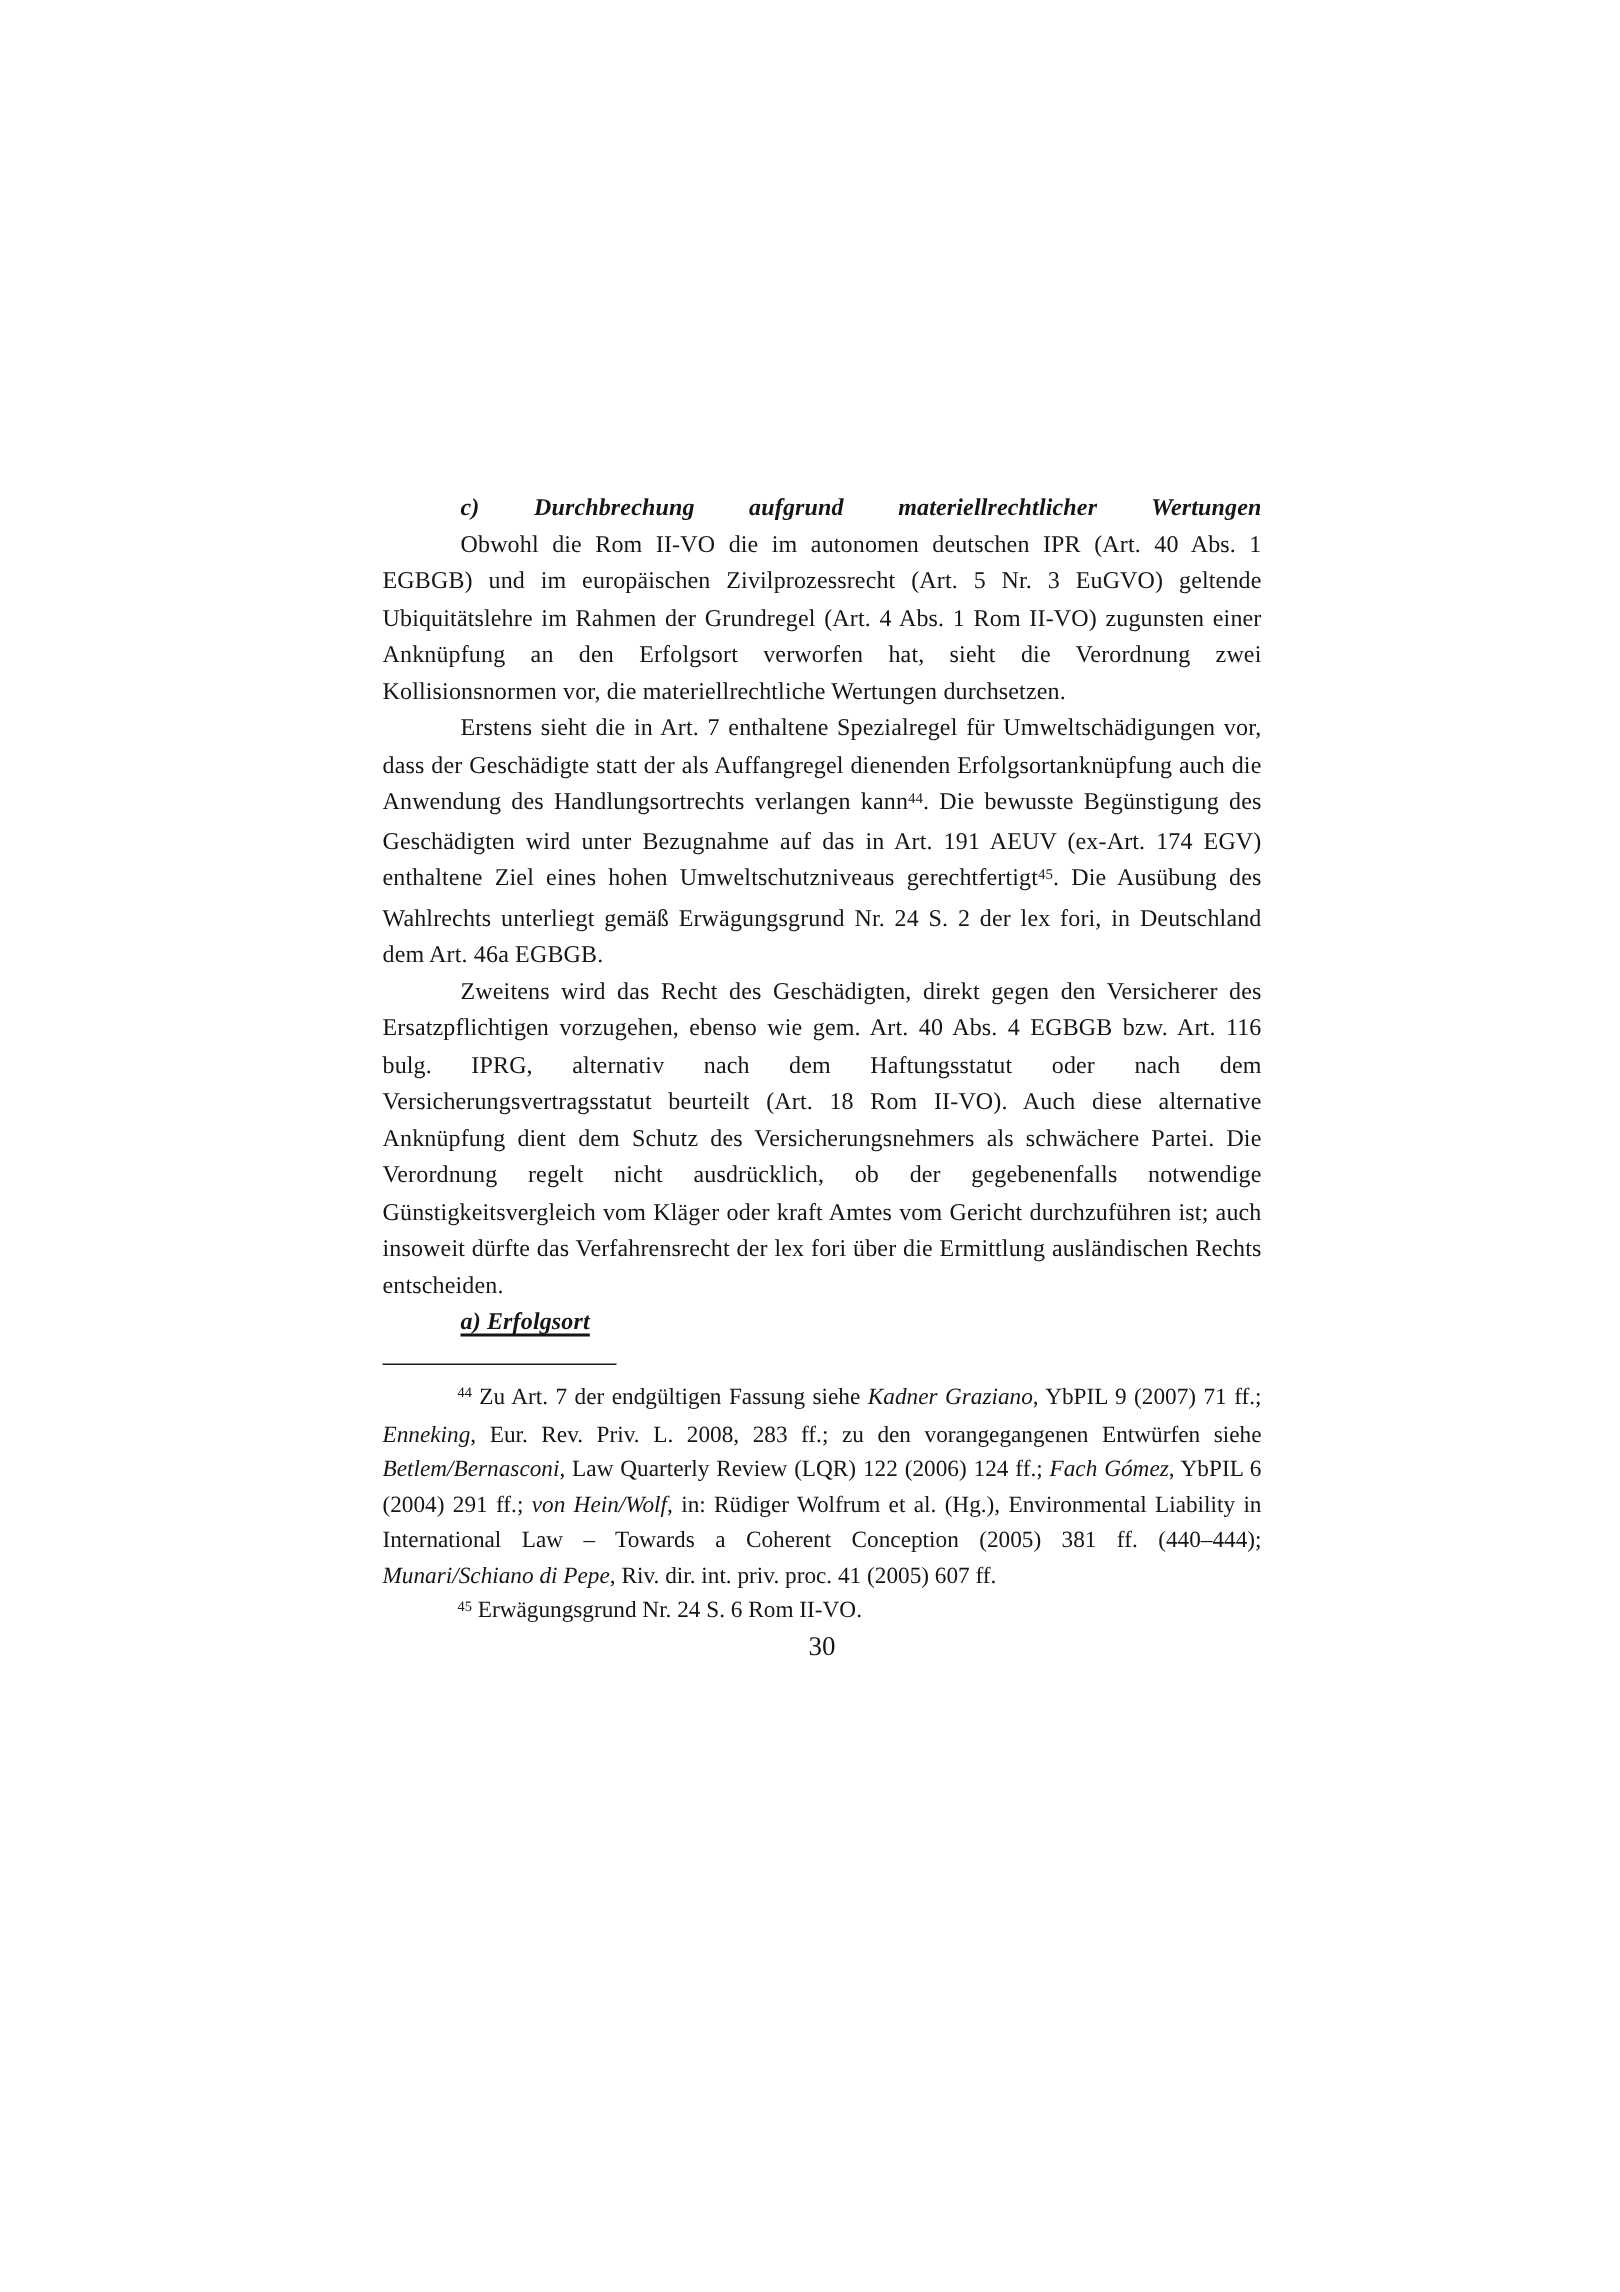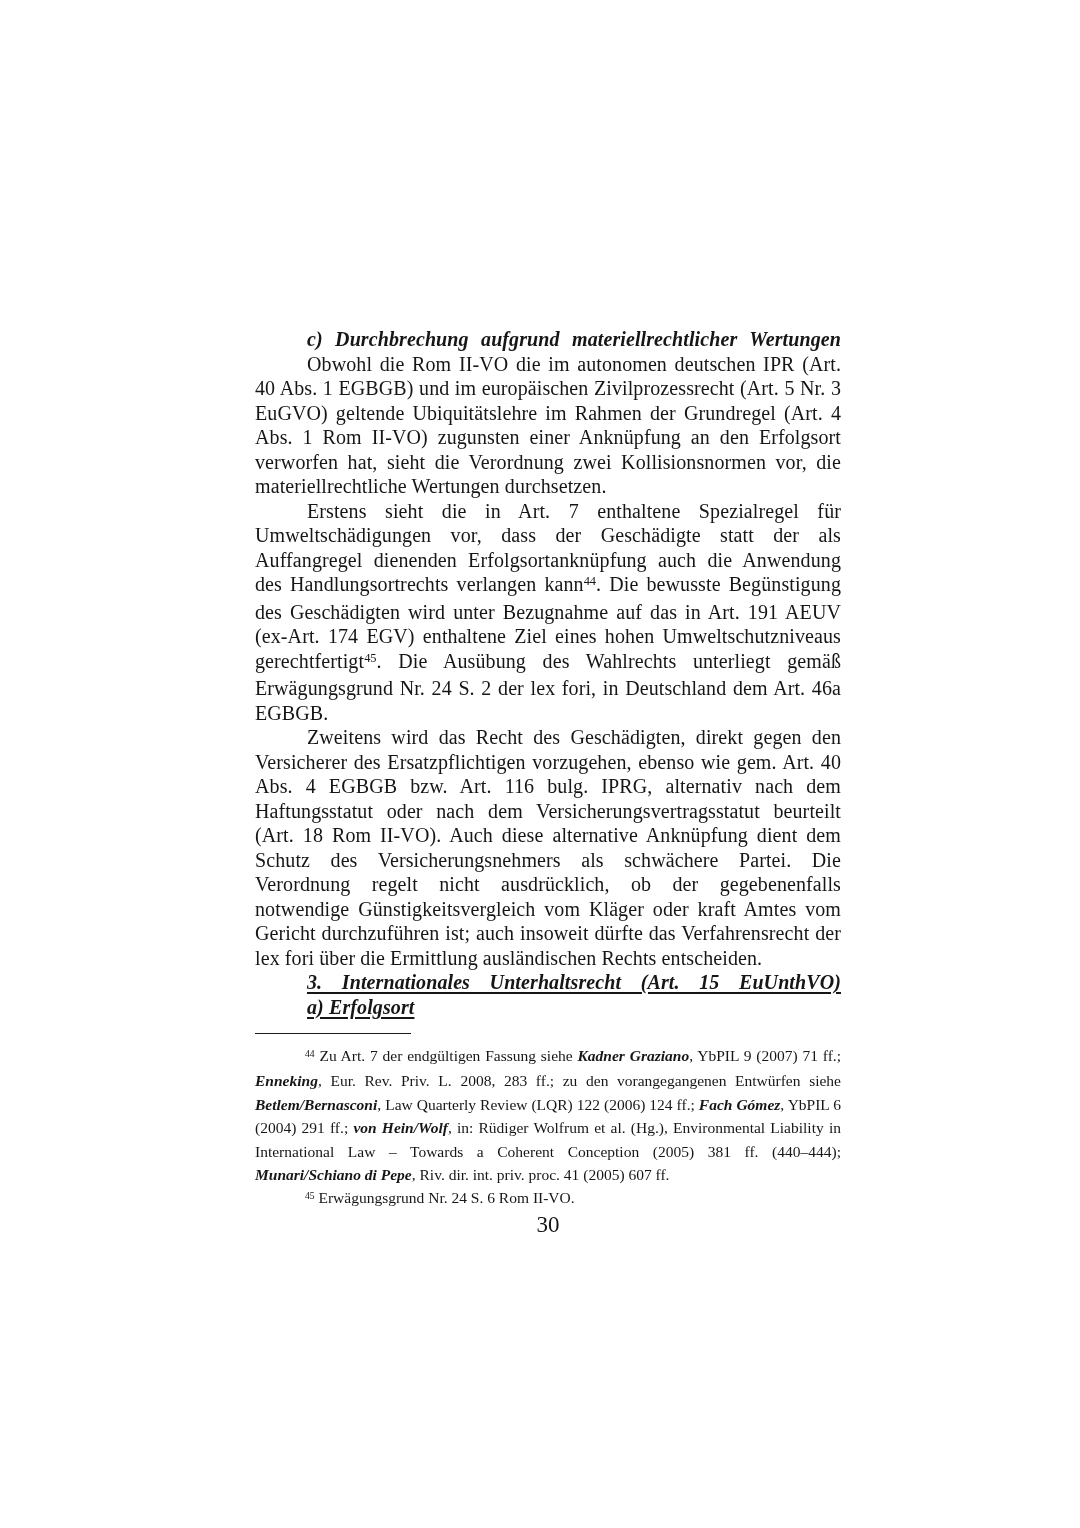--- a/index.html
+++ b/index.html
@@ -20,21 +20,21 @@
     position: absolute;
     left: 255px;
     top: 327px;
     width: 586px;
   }
   .text-column p {
     margin: 0;
     padding: 0;
   }
   .para, .heading {
-    font-size: 20px;
+    font-size: 16px;
     line-height: 24.5px;
     text-align: justify;
     text-indent: 52px;
     letter-spacing: 0.1px;
   }
   .heading {
     font-weight: bold;
     font-style: italic;
   }
   .stretch {
@@ -47,52 +47,50 @@
   }
   .sup {
     font-size: 0.62em;
     position: relative;
     top: -0.45em;
     letter-spacing: 0;
     margin-top: 44px;
   }
   .italic {
     font-style: italic;
-    font-weight: bold;
   }
   .footnote-separator {
     width: 156px;
     height: 0;
     border-top: 1.8px solid #1c1c1c;
     margin: 14px 0 10px 0;
   }
   .footnote {
     font-size: 15.5px;
     line-height: 23.4px;
     text-align: justify;
     text-indent: 50px;
   }
   .page-number {
     margin-top: 11px;
-    font-size: 23px;
+    font-size: 18px;
     text-align: center;
     text-indent: 0;
   }
 </style>
 </head>
 <body>
 
 <div class="page">
   <div class="text-column">
     <div>
         <p class="heading stretch"><span>c) Durchbrechung aufgrund materiellrechtlicher Wertungen</span></p>
         <p class="para"><span>Obwohl die Rom II-VO die im autonomen deutschen IPR (Art. 40 Abs. 1 EGBGB) und im europäischen Zivilprozessrecht (Art. 5 Nr. 3 EuGVO) geltende Ubiquitätslehre im Rahmen der Grundregel (Art. 4 Abs. 1 Rom II-VO) zugunsten einer Anknüpfung an den Erfolgsort verworfen hat, sieht die Verordnung zwei Kollisionsnormen vor, die materiellrechtliche Wertungen durchsetzen.</span></p>
         <p class="para"><span>Erstens sieht die in Art. 7 enthaltene Spezialregel für Umweltschädigungen vor, dass der Geschädigte statt der als Auffangregel dienenden Erfolgsortanknüpfung auch die Anwendung des Handlung­sortrechts verlangen kann</span><span class="sup">44</span><span>. Die bewusste Begünstigung des Geschädigten wird unter Bezugnahme auf das in Art. 191 AEUV (ex-Art. 174 EGV) enthaltene Ziel eines hohen Umweltschutzniveaus gerechtfertigt</span><span class="sup">45</span><span>. Die Ausübung des Wahlrechts unterliegt gemäß Erwägungsgrund Nr. 24 S. 2 der lex fori, in Deutschland dem Art. 46a EGBGB.</span></p>
         <p class="para"><span>Zweitens wird das Recht des Geschädigten, direkt gegen den Versicherer des Ersatzpflichtigen vorzugehen, ebenso wie gem. Art. 40 Abs. 4 EGBGB bzw. Art. 116 bulg. IPRG, alternativ nach dem Haftungsstatut oder nach dem Versicherungsvertragsstatut beurteilt (Art. 18 Rom II-VO). Auch diese alternative Anknüpfung dient dem Schutz des Versicherungsnehmers als schwächere Partei. Die Verordnung regelt nicht ausdrücklich, ob der gegebenenfalls notwendige Günstigkeitsvergleich vom Kläger oder kraft Amtes vom Gericht durchzuführen ist; auch insoweit dürfte das Verfahrensrecht der lex fori über die Ermittlung ausländischen Rechts entscheiden.</span></p>
-        <p class="heading underline stretch"><span>3. Internationales Unterhaltsrecht (Art. 15 EuUnthVO)</span></p>
         <p class="heading underline"><span>a) Erfolgsort</span></p>
       </div>
     <div class="footnote-separator"></div>
     <div>
         <p class="footnote"><span class="sup">44</span><span> Zu Art. 7 der endgültigen Fassung siehe </span><span class="italic">Kadner Graziano</span><span>, YbPIL 9 (2007) 71 ff.; </span><span class="italic">Enneking</span><span>, Eur. Rev. Priv. L. 2008, 283 ff.; zu den vorangegangenen Entwürfen siehe </span><span class="italic">Betlem/Bernasconi</span><span>, Law Quarterly Review (LQR) 122 (2006) 124 ff.; </span><span class="italic">Fach Gómez</span><span>, YbPIL 6 (2004) 291 ff.; </span><span class="italic">von Hein/Wolf</span><span>, in: Rüdiger Wolfrum et al. (Hg.), Environmental Liability in International Law – Towards a Coherent Conception (2005) 381 ff. (440–444); </span><span class="italic">Munari/Schiano di Pepe</span><span>, Riv. dir. int. priv. proc. 41 (2005) 607 ff.</span></p>
         <p class="footnote"><span class="sup">45</span><span> Erwägungsgrund Nr. 24 S. 6 Rom II-VO.</span></p>
       </div>
     <p class="page-number">30</p>
   </div>
 </div>

